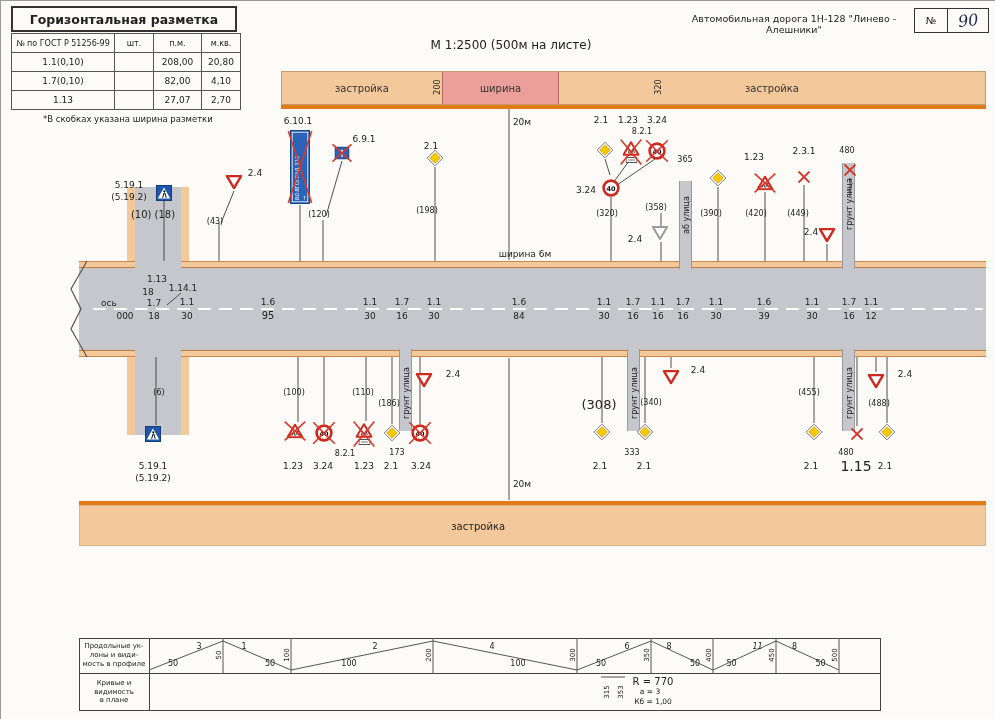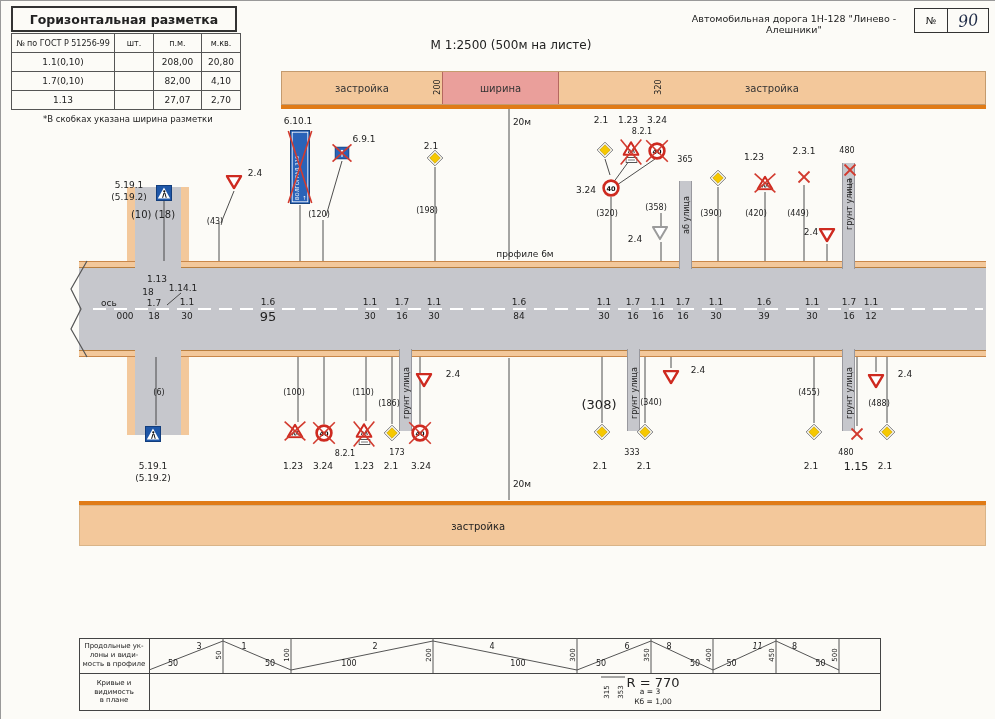--- a/index.html
+++ b/index.html
@@ -326,21 +326,21 @@
       <span class="lbl" style="left: 655px; top: 207px; font-size: 8px;">(358)</span>
       <span class="lbl" style="left: 634px; top: 238px; font-size: 9px;">2.4</span>
       <span class="lbl" style="left: 684px; top: 159px; font-size: 8px;">365</span>
       <span class="lbl" style="left: 710px; top: 213px; font-size: 8px;">(390)</span>
       <span class="lbl" style="left: 753px; top: 156px; font-size: 9px;">1.23</span>
       <span class="lbl" style="left: 755px; top: 213px; font-size: 8px;">(420)</span>
       <span class="lbl" style="left: 803px; top: 150px; font-size: 9px;">2.3.1</span>
       <span class="lbl" style="left: 797px; top: 213px; font-size: 8px;">(449)</span>
       <span class="lbl" style="left: 846px; top: 150px; font-size: 8px;">480</span>
       <span class="lbl" style="left: 810px; top: 231px; font-size: 9px;">2.4</span>
-      <span class="lbl" style="left: 524px; top: 253px; font-size: 9px;">профиле 6м</span>
+      <span class="lbl" style="left: 524px; top: 253px; font-size: 9px;">ширина 6м</span>
       <span class="lbl" style="left: 686px; top: 214px; font-size: 8px; transform: translate(-50%, -50%) rotate(-90deg);">аб улица</span>
       <span class="lbl" style="left: 849px; top: 203px; font-size: 8px; transform: translate(-50%, -50%) rotate(-90deg);">грунт улица</span>
       <span class="lbl" style="left: 108px; top: 302px; font-size: 9px;">ось</span>
       <span class="lbl" style="left: 124px; top: 315px; font-size: 9px;">000</span>
       <span class="lbl" style="left: 156px; top: 278px; font-size: 9px;">1.13</span>
       <span class="lbl" style="left: 147px; top: 291px; font-size: 9px;">18</span>
       <span class="lbl" style="left: 182px; top: 287px; font-size: 9px;">1.14.1</span>
       <span class="lbl" style="left: 153px; top: 302px; font-size: 9px;">1.7</span>
       <span class="lbl" style="left: 153px; top: 315px; font-size: 9px;">18</span>
       <span class="lbl" style="left: 158px; top: 392px; font-size: 8px;">(6)</span>
@@ -359,32 +359,32 @@
       <span class="lbl" style="left: 152px; top: 477px; font-size: 9px;">(5.19.2)</span>
       <span class="lbl" style="left: 598px; top: 403px; font-size: 13px;">(308)</span>
       <span class="lbl" style="left: 599px; top: 465px; font-size: 9px;">2.1</span>
       <span class="lbl" style="left: 631px; top: 452px; font-size: 8px;">333</span>
       <span class="lbl" style="left: 650px; top: 402px; font-size: 8px;">(340)</span>
       <span class="lbl" style="left: 643px; top: 465px; font-size: 9px;">2.1</span>
       <span class="lbl" style="left: 697px; top: 369px; font-size: 9px;">2.4</span>
       <span class="lbl" style="left: 808px; top: 392px; font-size: 8px;">(455)</span>
       <span class="lbl" style="left: 810px; top: 465px; font-size: 9px;">2.1</span>
       <span class="lbl" style="left: 845px; top: 452px; font-size: 8px;">480</span>
-      <span class="lbl" style="left: 855px; top: 465px; font-size: 11px;">1.15</span>
+      <span class="lbl" style="left: 855px; top: 465px; font-size: 14px;">1.15</span>
       <span class="lbl" style="left: 878px; top: 403px; font-size: 8px;">(488)</span>
       <span class="lbl" style="left: 884px; top: 465px; font-size: 9px;">2.1</span>
       <span class="lbl" style="left: 904px; top: 373px; font-size: 9px;">2.4</span>
       <span class="lbl" style="left: 521px; top: 483px; font-size: 9px;">20м</span>
       <span class="lbl" style="left: 406px; top: 392px; font-size: 8px; transform: translate(-50%, -50%) rotate(-90deg);">грунт улица</span>
       <span class="lbl" style="left: 634px; top: 392px; font-size: 8px; transform: translate(-50%, -50%) rotate(-90deg);">грунт улица</span>
       <span class="lbl" style="left: 849px; top: 392px; font-size: 8px; transform: translate(-50%, -50%) rotate(-90deg);">грунт улица</span>
       <span class="lbl" style="left: 186px; top: 301px; font-size: 9px;">1.1</span>
       <span class="lbl" style="left: 186px; top: 315px; font-size: 9px;">30</span>
       <span class="lbl" style="left: 267px; top: 301px; font-size: 9px;">1.6</span>
-      <span class="lbl" style="left: 267px; top: 315px; font-size: 13px;">95</span>
+      <span class="lbl" style="left: 267px; top: 315px; font-size: 10px;">95</span>
       <span class="lbl" style="left: 369px; top: 301px; font-size: 9px;">1.1</span>
       <span class="lbl" style="left: 369px; top: 315px; font-size: 9px;">30</span>
       <span class="lbl" style="left: 401px; top: 301px; font-size: 9px;">1.7</span>
       <span class="lbl" style="left: 401px; top: 315px; font-size: 9px;">16</span>
       <span class="lbl" style="left: 433px; top: 301px; font-size: 9px;">1.1</span>
       <span class="lbl" style="left: 433px; top: 315px; font-size: 9px;">30</span>
       <span class="lbl" style="left: 518px; top: 301px; font-size: 9px;">1.6</span>
       <span class="lbl" style="left: 518px; top: 315px; font-size: 9px;">84</span>
       <span class="lbl" style="left: 603px; top: 301px; font-size: 9px;">1.1</span>
       <span class="lbl" style="left: 603px; top: 315px; font-size: 9px;">30</span>
@@ -423,21 +423,21 @@
       <span class="lbl" style="left: 218px; top: 654px; font-size: 7px; transform: translate(-50%, -50%) rotate(-90deg);">50</span>
       <span class="lbl" style="left: 286px; top: 654px; font-size: 7px; transform: translate(-50%, -50%) rotate(-90deg);">100</span>
       <span class="lbl" style="left: 428px; top: 654px; font-size: 7px; transform: translate(-50%, -50%) rotate(-90deg);">200</span>
       <span class="lbl" style="left: 572px; top: 654px; font-size: 7px; transform: translate(-50%, -50%) rotate(-90deg);">300</span>
       <span class="lbl" style="left: 646px; top: 654px; font-size: 7px; transform: translate(-50%, -50%) rotate(-90deg);">350</span>
       <span class="lbl" style="left: 708px; top: 654px; font-size: 7px; transform: translate(-50%, -50%) rotate(-90deg);">400</span>
       <span class="lbl" style="left: 771px; top: 654px; font-size: 7px; transform: translate(-50%, -50%) rotate(-90deg);">450</span>
       <span class="lbl" style="left: 834px; top: 654px; font-size: 7px; transform: translate(-50%, -50%) rotate(-90deg);">500</span>
       <span class="lbl" style="left: 606px; top: 691px; font-size: 7px; transform: translate(-50%, -50%) rotate(-90deg);">315</span>
       <span class="lbl" style="left: 620px; top: 691px; font-size: 7px; transform: translate(-50%, -50%) rotate(-90deg);">353</span>
-      <span class="lbl" style="left: 652px; top: 681px; font-size: 13px;">R = 770</span>
+      <span class="lbl" style="left: 652px; top: 681px; font-size: 10px;">R = 770</span>
       <span class="lbl" style="left: 649px; top: 691px; font-size: 7.5px;">а = 3</span>
       <span class="lbl" style="left: 652px; top: 701px; font-size: 7.5px;">Кб = 1,00</span>
     </div>
 
   <div id="strip-bottom-line"></div>
   <div id="strip-bottom">
     <span class="zlbl">застройка</span>
   </div>
 
   <div id="mtable-wrap">

